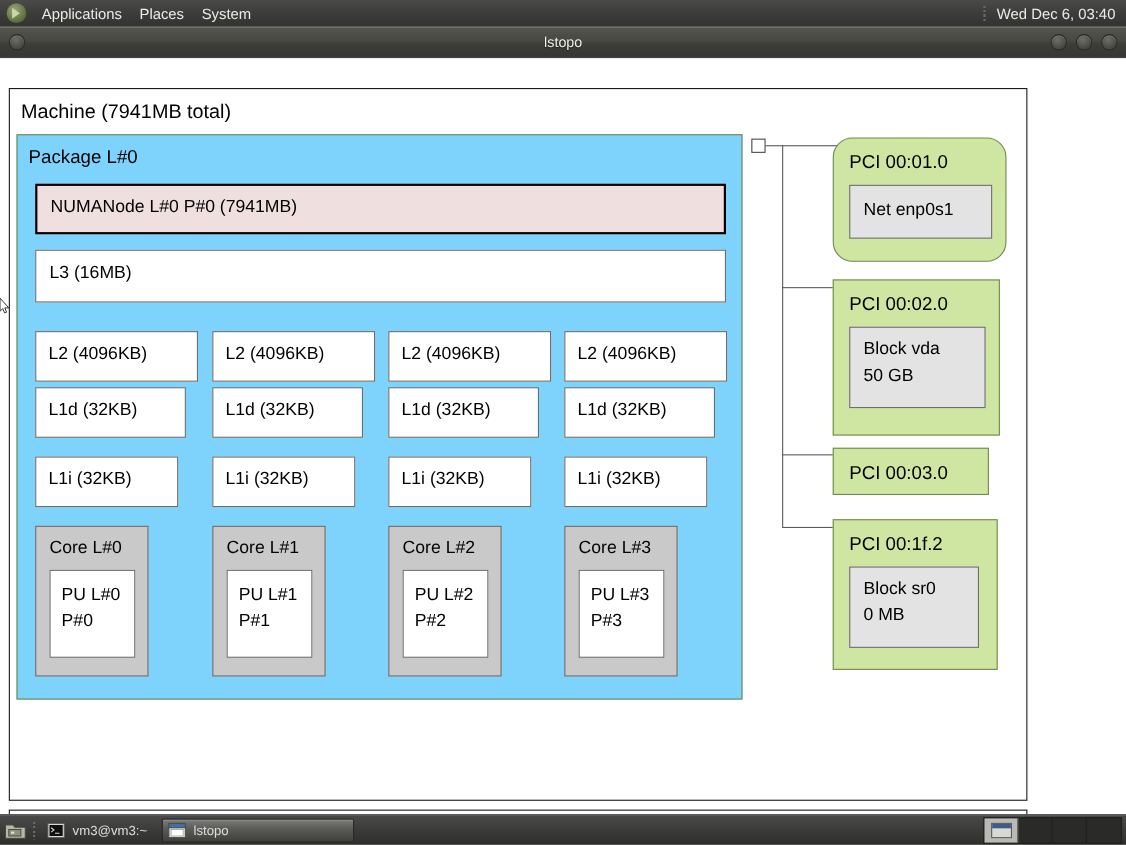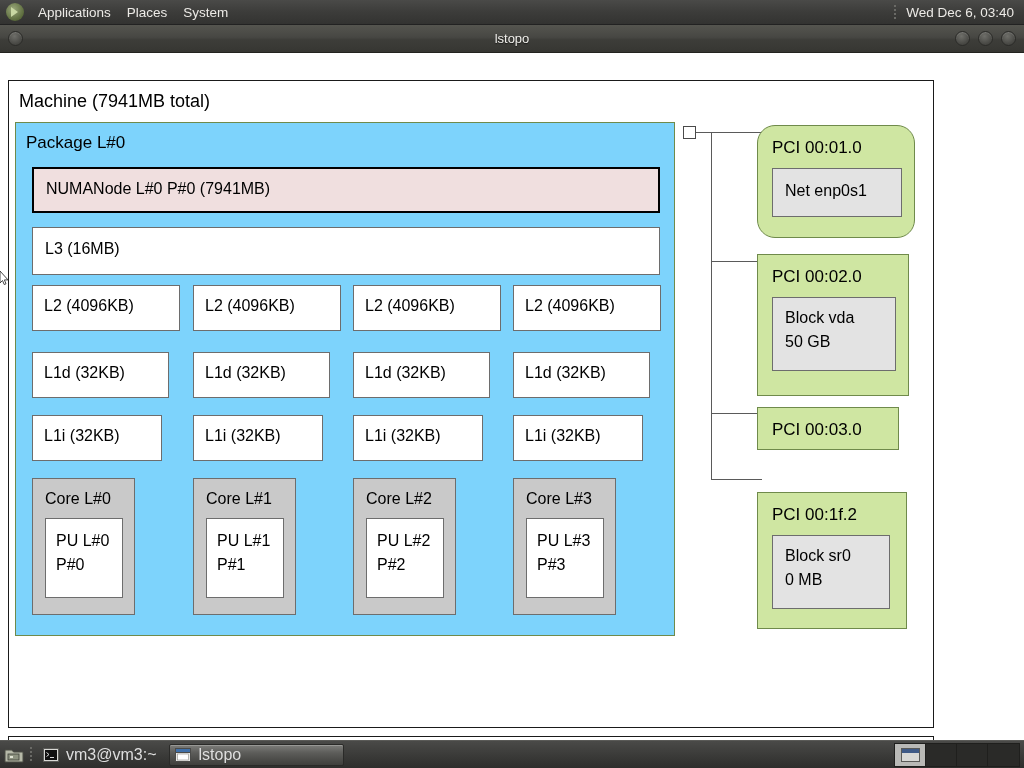--- a/index.html
+++ b/index.html
@@ -105,21 +105,21 @@
   #l3-label { position: absolute; left: 12px; top: 12px; font-size: 16px; color: #000; }
 
   .cacherow { position: absolute; left: 16px; width: 632px; height: 46px; }
   .cachebox {
     position: absolute; top: 0; height: 46px;
     background: #ffffff; border: 1px solid #6d6d6d;
   }
   .cachebox span {
     position: absolute; left: 11px; top: 11px; font-size: 16px; color: #000; white-space: nowrap;
   }
-  #row-l2  { top: 162px; }
+  #row-l2  { top: 178px; }
   #row-l1d { top: 229px; }
   #row-l1i { top: 292px; }
 
   #corerow { position: absolute; left: 16px; top: 355px; width: 632px; height: 137px; padding-left: 12px; }
   .corebox {
     position: absolute; top: 0; height: 137px;
     background: #c9c9c9; border: 1px solid #6d6d6d;
   }
   .corebox > .core-label {
     position: absolute; left: 12px; top: 11px; font-size: 16px; color: #000; white-space: nowrap;
@@ -183,21 +183,21 @@
     width: 22px; height: 20px; margin-left: 3px; flex: none; position: relative;
     border-radius: 2px;
   }
   .tb-sep {
     width: 2px; height: 16px; margin: 0 5px; flex: none;
     background: repeating-linear-gradient(to bottom, #6a6a66 0 2px, transparent 2px 4px);
   }
   .task-btn {
     height: 22px; display: flex; align-items: center; gap: 7px;
     padding: 0 10px 0 5px; margin-right: 2px; flex: none;
-    color: #dedede; font-size: 16px; white-space: nowrap;
+    color: #dedede; font-size: 12px; white-space: nowrap;
     border: 1px solid transparent; border-radius: 2px; cursor: default;
   }
   .task-btn.active {
     background: linear-gradient(to bottom, #7d7d7a 0%, #5c5c59 40%, #3f3f3c 100%);
     border: 1px solid #2a2a28;
     box-shadow: inset 0 1px 0 rgba(255,255,255,0.22);
     width: 175px;
   }
   .task-icon { width: 16px; height: 14px; flex: none; position: relative; }
   #taskbar-spacer { flex: 1 1 auto; }
@@ -361,21 +361,21 @@
         <div class="pci-child" style="left:14px; top:42px; width:124px; height:74px;">
           <span class="cl1">Block vda</span>
           <span class="cl2">50 GB</span>
         </div>
       </div>
 
       <div class="pcibox" style="left:748px; top:326px; width:142px; height:43px;">
         <div class="pci-label">PCI 00:03.0</div>
       </div>
 
-      <div class="pcibox" style="left:748px; top:391px; width:150px; height:137px;margin-top:20px;">
+      <div class="pcibox" style="left:748px; top:391px; width:150px; height:137px;">
         <div class="pci-label">PCI 00:1f.2</div>
         <div class="pci-child" style="left:14px; top:42px; width:118px; height:74px;">
           <span class="cl1">Block sr0</span>
           <span class="cl2">0 MB</span>
         </div>
       </div>
     </div>
 
     <div id="footer-box">
       

